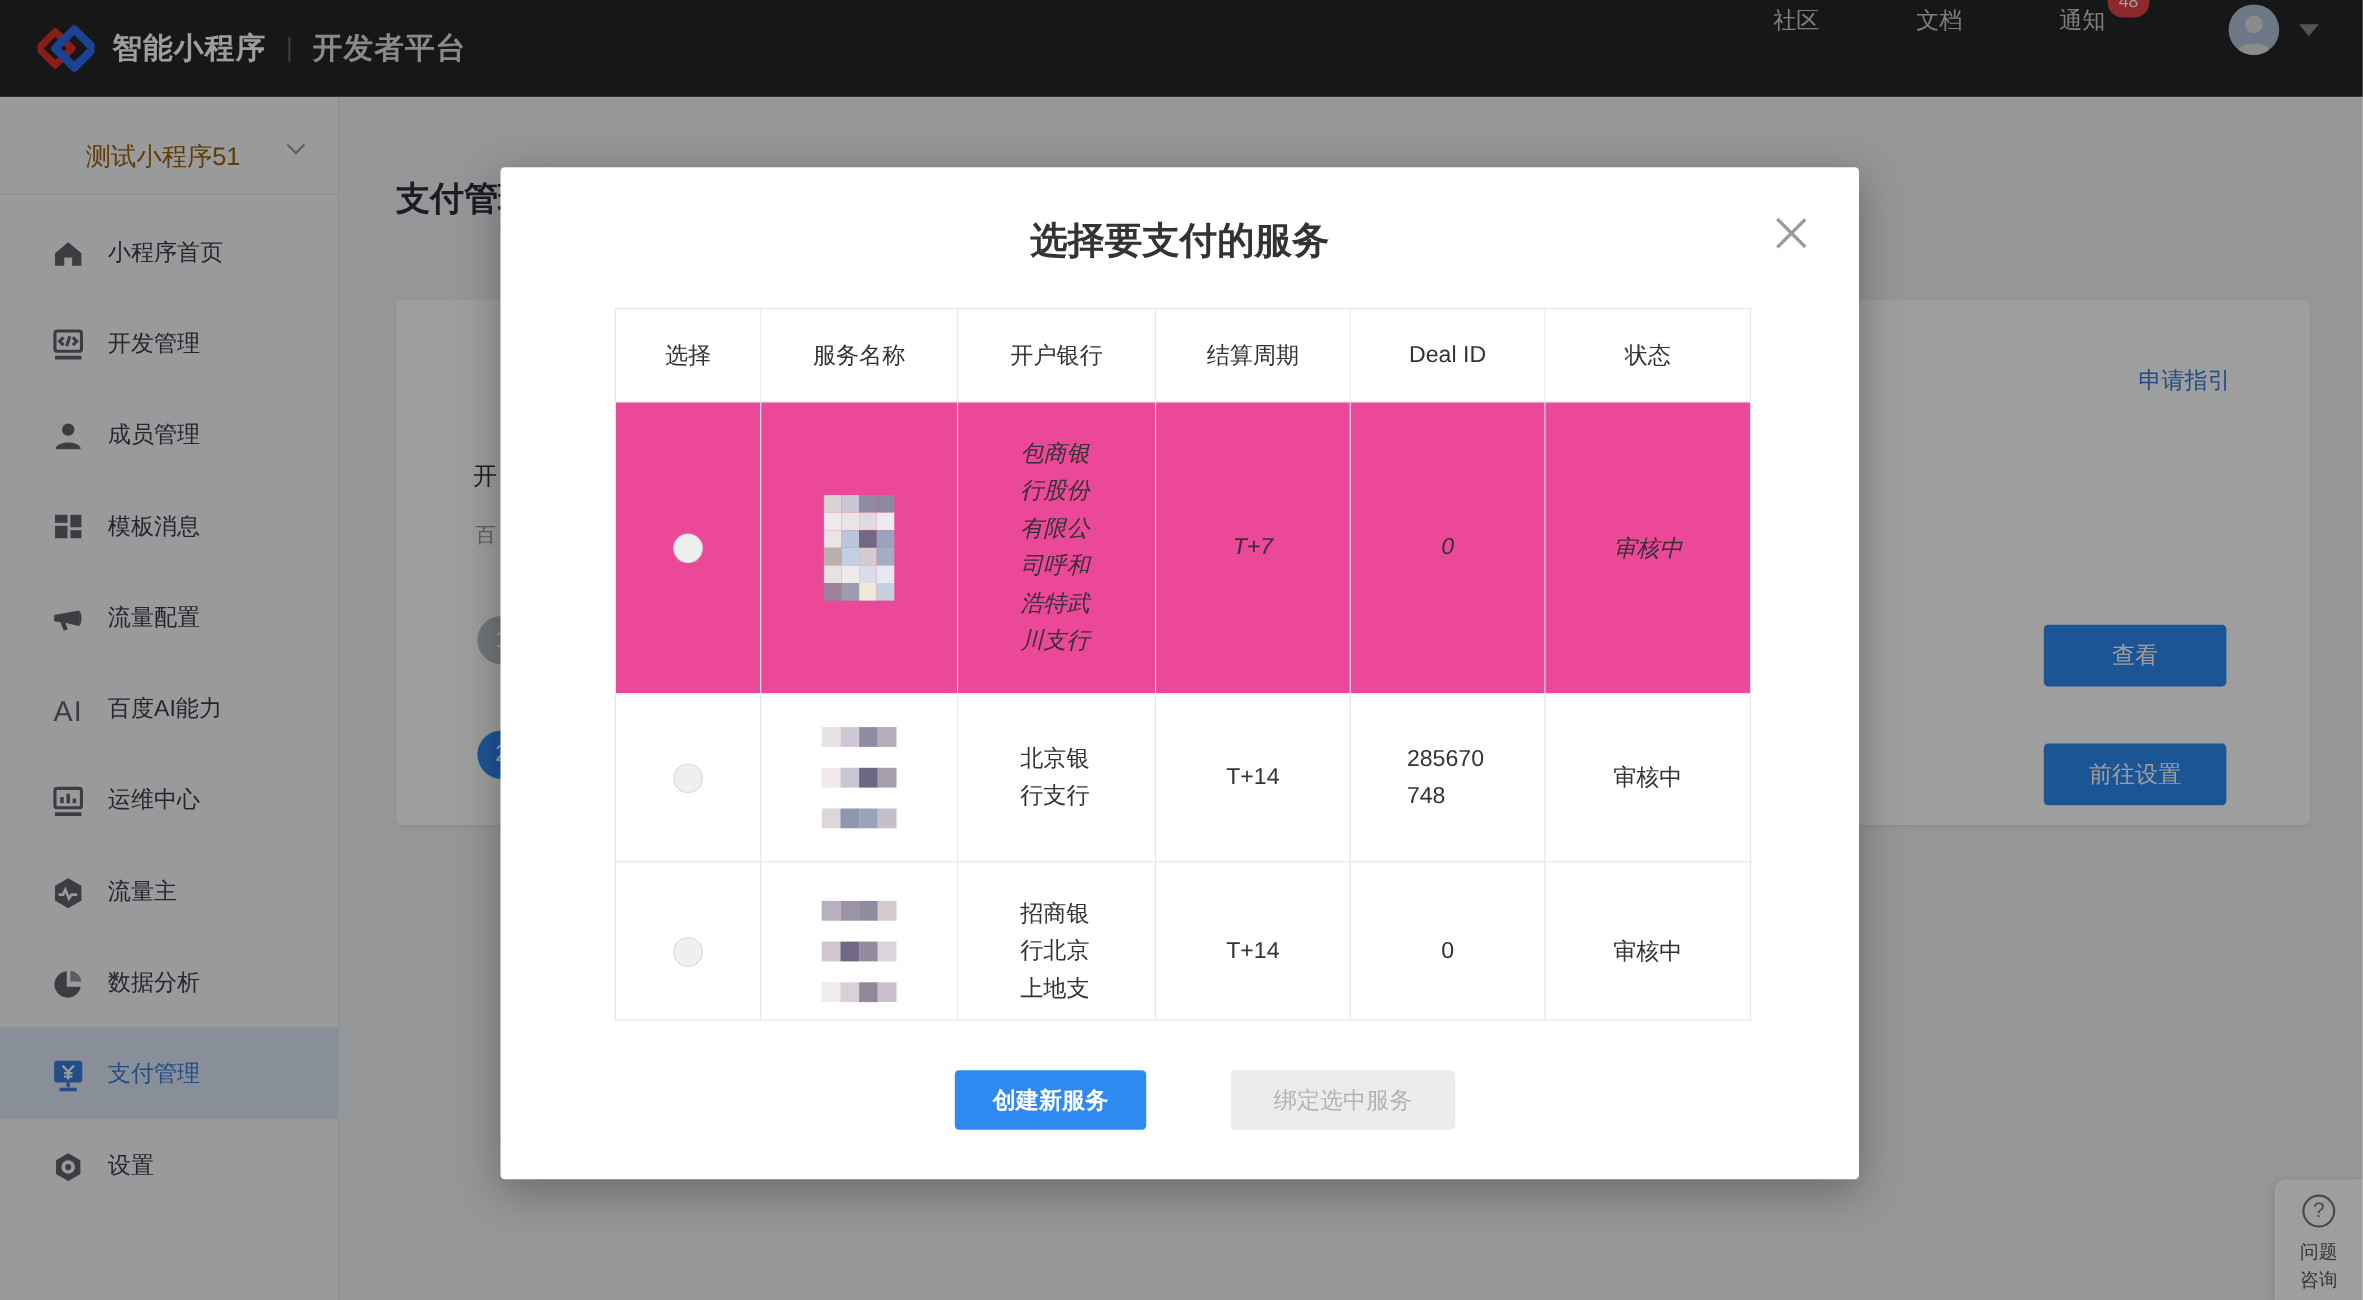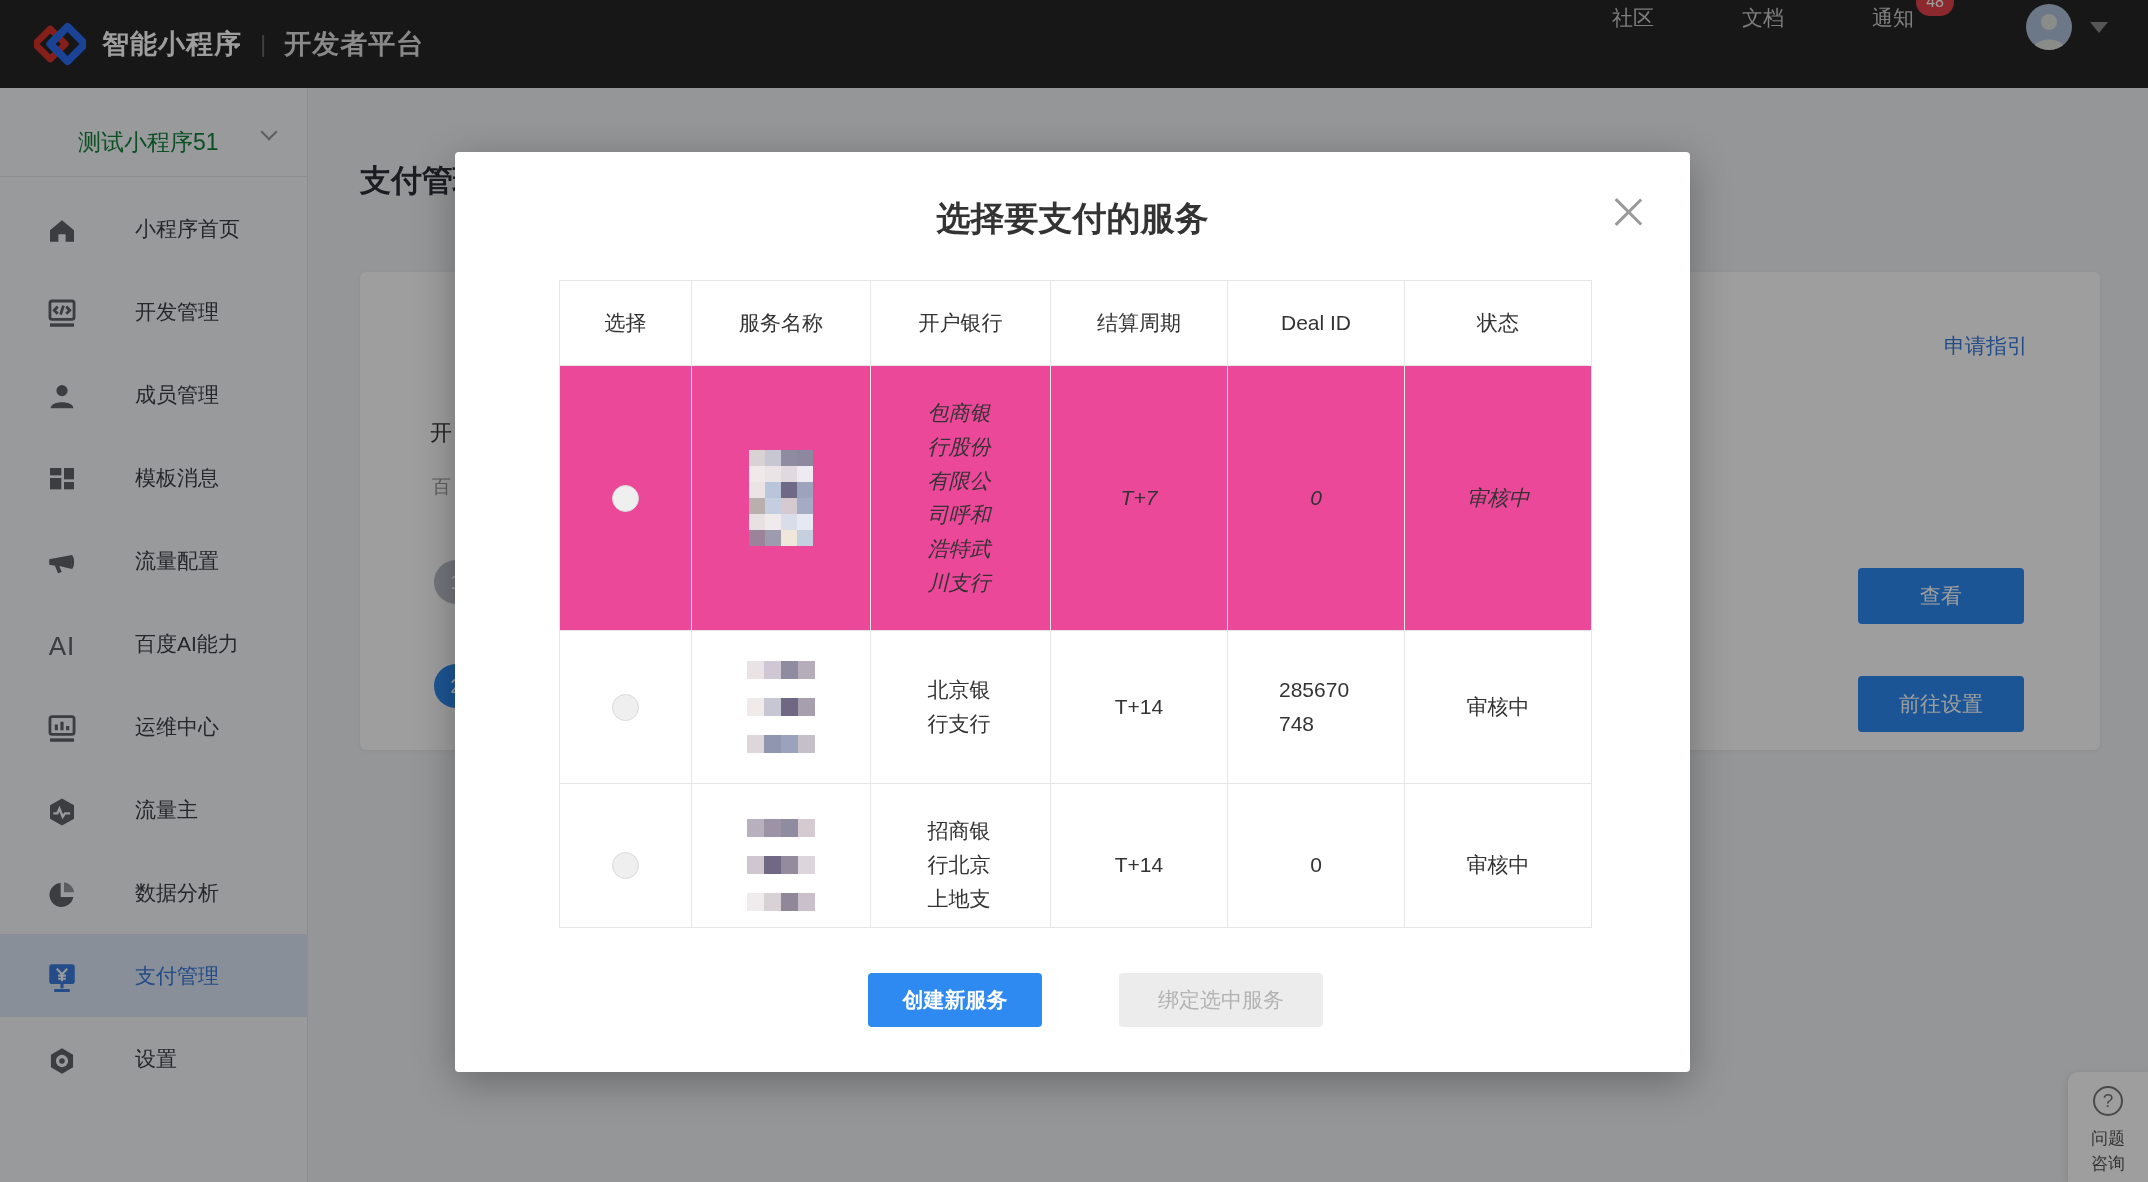--- a/index.html
+++ b/index.html
@@ -27,26 +27,26 @@
   .avatar-wrap{display:flex;align-items:center;margin-left:24px;}
   .avatar{width:46px;height:46px;border-radius:50%;background:#aec0da;position:relative;overflow:hidden;}
   .avatar svg{position:absolute;left:0;top:0;}
   .caret-down{width:0;height:0;border-left:9px solid transparent;border-right:9px solid transparent;
     border-top:11px solid #8a8a8a;margin-left:18px;}
 
   
   .sidebar{position:absolute;left:0;top:88px;width:308px;bottom:0;background:var(--side-bg);
     border-right:1px solid #e3e5e8;z-index:5;}
   .app-switcher{height:88px;display:flex;align-items:center;padding:0 28px 0 78px;position:relative;cursor:pointer;}
-  .app-name{font-size:23px;color:#15803d;margin-top:20px;}
+  .app-name{font-size:23px;color:#a16207;margin-top:20px;}
   .app-caret{position:absolute;right:32px;top:38px;width:12px;height:12px;border-right:2px solid #999;
     border-bottom:2px solid #999;transform:rotate(45deg);}
   .side-divider{height:1px;background:#e3e5e8;}
   .side-list{padding-top:10px;}
-  .side-item{height:83px;display:flex;align-items:center;padding-left:44px;cursor:pointer;color:#5f6368;gap:37px;}
+  .side-item{height:83px;display:flex;align-items:center;padding-left:44px;cursor:pointer;color:#5f6368;}
   .side-item .s-icon{width:36px;height:36px;display:flex;align-items:flex-end;justify-content:center;flex:0 0 36px;}
   .side-item .s-label{margin-left:18px;font-size:21px;color:#3a3f45;}
   .side-item.selected{background:var(--side-sel);}
   .side-item.selected .s-label{color:var(--blue-text);}
   .side-item.selected .s-icon{color:var(--blue-text);}
   .s-icon svg{display:block;}
   .ai-txt{font-size:26px;color:#5f6368;letter-spacing:1px;font-weight:400;}
 
   
   .content{position:absolute;left:308px;top:88px;right:0;bottom:0;background:var(--content-bg);}

